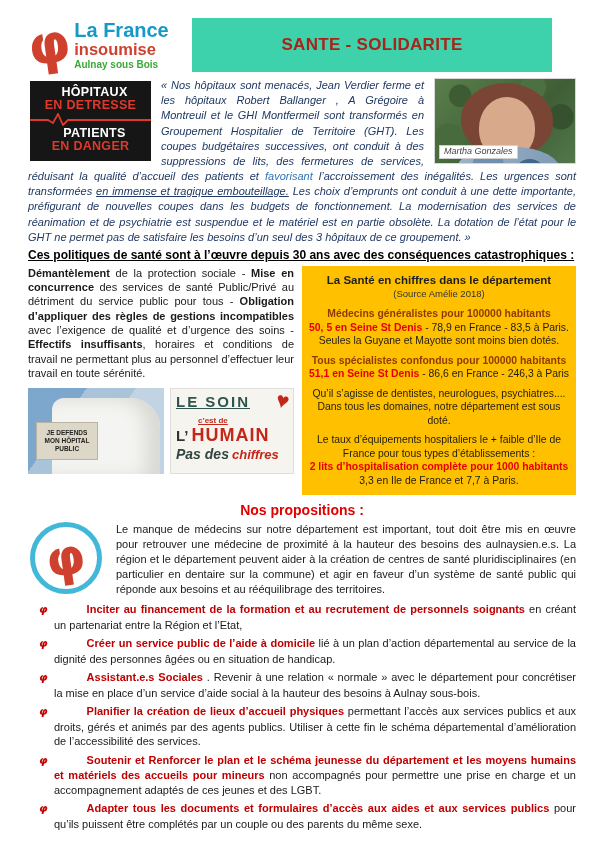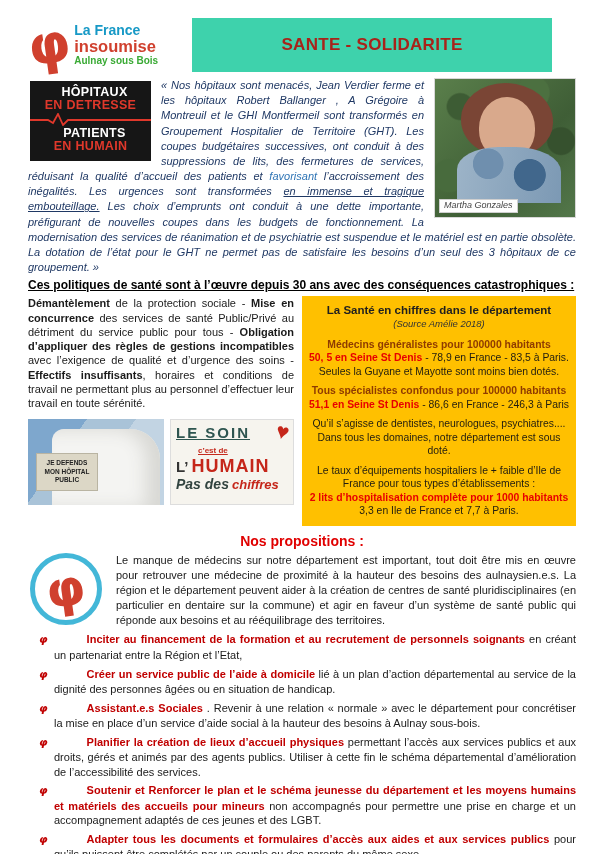--- a/index.html
+++ b/index.html
@@ -9,32 +9,32 @@
     font-family: "Liberation Sans", sans-serif; color: #1a1a1a;
     padding: 18px 28px 0 28px; overflow: hidden; position: relative;
   }
   
   .doc-title { text-align: center; font-style: italic; font-size: 12px; color: #000; margin: 2px 0 8px; }
   
   .header-row { display: flex; align-items: stretch; height: 54px; margin-right: 24px; }
   .logo { width: 156px; display: flex; align-items: center; }
   .logo-phi { color: #D0402E; font-size: 54px; font-weight: bold; line-height: 54px; transform: rotate(-8deg); font-family: "DejaVu Sans", sans-serif; }
   .logo-text { margin-left: 4px; line-height: 1.02; }
-  .logo-l1 { color: #1799C6; font-weight: bold; font-size: 14px; }
+  .logo-l1 { color: #1799C6; font-weight: bold; font-size: 20px; }
   .logo-l2 { color: #D0402E; font-weight: bold; font-size: 16.5px; }
   .logo-l3 { color: #3AAA35; font-weight: bold; font-size: 10px; margin-top: 2px; }
   .banner { flex: 1; background: #3ED2AC; display: flex; align-items: center; justify-content: center; margin-left: 8px; }
   .banner-label { color: #A8231A; font-weight: bold; font-size: 17px; letter-spacing: .3px; }
   
   .quote-section { margin-top: 6px; font-style: italic; color: #1F3864; font-size: 11px; line-height: 1.38; text-align: justify; }
   .badge { float: left; width: 121px; height: 80px; background: #161616; margin: 3px 10px 2px 2px; text-align: center; padding-top: 5px; font-style: normal; }
   .badge-w { color: #fff; font-weight: bold; font-size: 12.5px; line-height: 1.05; letter-spacing: .3px; margin-left: 8px; }
   .badge-r { color: #E0382B; font-weight: bold; font-size: 12.5px; line-height: 1.05; letter-spacing: .3px; }
   .badge-pulse { display: block; margin: 1px 0; }
-  .portrait { float: right; width: 142px; height: 140px; margin: 0 0 4px 10px; position: relative; border: 1px solid #d8d8d8;
+  .portrait { float: right; width: 142px; height: 86px; margin: 0 0 4px 10px; position: relative; border: 1px solid #d8d8d8;
     background:
       radial-gradient(circle at 18% 20%, #3d5c34 0 8%, transparent 9%),
       radial-gradient(circle at 70% 10%, #4c7040 0 10%, transparent 11%),
       radial-gradient(circle at 90% 45%, #36512e 0 9%, transparent 10%),
       radial-gradient(circle at 10% 70%, #486b3d 0 10%, transparent 11%),
       linear-gradient(135deg, #5a7f4b, #3f5e36 60%, #53774a);
     overflow: hidden; font-style: normal; }
   .hair { position: absolute; left: 26px; top: 4px; width: 92px; height: 74px; background: #7a4535; border-radius: 48% 52% 46% 50%; }
   .face { position: absolute; left: 44px; top: 18px; width: 56px; height: 62px; background: #d9a98c; border-radius: 50% 50% 46% 46%; }
   .scarf { position: absolute; left: 22px; top: 68px; width: 104px; height: 56px; background:
@@ -44,21 +44,21 @@
   .caption { position: absolute; left: 4px; bottom: 4px; background: #fefefe; border: 1px solid #cfcfcf; color: #444;
     font-size: 9px; font-style: italic; padding: 0 4px; line-height: 1.3; }
   .hl-blue { color: #2E74B5; }
   .u { text-decoration: underline; }
   
   .consequences-heading { font-weight: bold; font-size: 12px; color: #000; text-decoration: underline; margin: 3px 0 4px; }
   .cols { display: flex; gap: 8px; }
   .col-left { width: 266px; font-size: 11px; line-height: 1.3; text-align: justify; }
   .stats-box { flex: 1; background: #FFC000; padding: 7px 6px 8px; text-align: center; font-size: 10.4px; line-height: 1.3; align-self: flex-start; }
   .stats-title { font-weight: bold; font-size: 11.5px; color: #1f1f1f; }
-  .stats-source { font-style: italic; font-size: 9.5px; color: #333; margin-bottom: 7px; }
+  .stats-source { font-size: 9.5px; color: #333; margin-bottom: 7px; }
   .stats-sub { font-weight: bold; color: #8F3B00; margin-top: 6px; }
   .stats-red { color: #E80000; font-weight: bold; }
   .stats-plain { color: #201c10; }
   .stats-gap { margin-top: 6px; }
   .img-row { display: flex; gap: 6px; margin-top: 8px; }
   .img-coat { width: 136px; height: 86px; position: relative; overflow: hidden;
     background: linear-gradient(125deg, #7ea7cd 0 30%, #a9c3d8 30% 55%, #c2d4e3 55%); }
   .coat-body { position: absolute; left: 24px; top: 10px; width: 108px; height: 80px; background: #f4f4f2; border-radius: 12px 30px 0 0; box-shadow: inset -14px 0 18px #d8d8d4; }
   .coat-sign { position: absolute; left: 8px; top: 34px; width: 62px; height: 38px; background: #dcd7c6; border: 1px solid #b9b4a2;
     display: flex; flex-direction: column; justify-content: center; text-align: center; }
@@ -107,21 +107,21 @@
   </div>
 
   <div class="quote-section clearfix">
     <div class="badge">
       <div class="badge-w">HÔPITAUX</div>
       <div class="badge-r">EN DETRESSE</div>
       <svg class="badge-pulse" width="121" height="13" viewBox="0 0 121 13">
         <polyline points="0,7 18,7 23,10 28,1 33,12 38,7 121,7" fill="none" stroke="#E0382B" stroke-width="1.8"></polyline>
       </svg>
       <div class="badge-w">PATIENTS</div>
-      <div class="badge-r">EN HUMAIN</div>
+      <div class="badge-r">EN DANGER</div>
     </div>
 
     <div class="portrait">
       <div class="hair"></div>
       <div class="face"></div>
       <div class="scarf"></div>
       <div class="caption">Martha Gonzales</div>
     </div>
 
     <span>« Nos hôpitaux sont menacés, Jean Verdier ferme et les hôpitaux Robert Ballanger , A Grégoire à Montreuil et le GHI Montfermeil sont transformés en Groupement Hospitalier de Territoire (GHT). Les coupes budgétaires successives, ont conduit à des suppressions de lits, des fermetures de services, réduisant la qualité d’accueil des patients et </span><span class="hl-blue">favorisant</span><span> l’accroissement des inégalités. Les urgences sont transformées </span><span class="u">en immense et tragique embouteillage.</span><span> Les choix d’emprunts ont conduit à une dette importante, préfigurant de nouvelles coupes dans les budgets de fonctionnement. La modernisation des services de réanimation et de psychiatrie est suspendue et le matériel est en partie obsolète. La dotation de l’état pour le GHT ne permet pas de satisfaire les besoins d’un seul des 3 hôpitaux de ce groupement. »</span>

